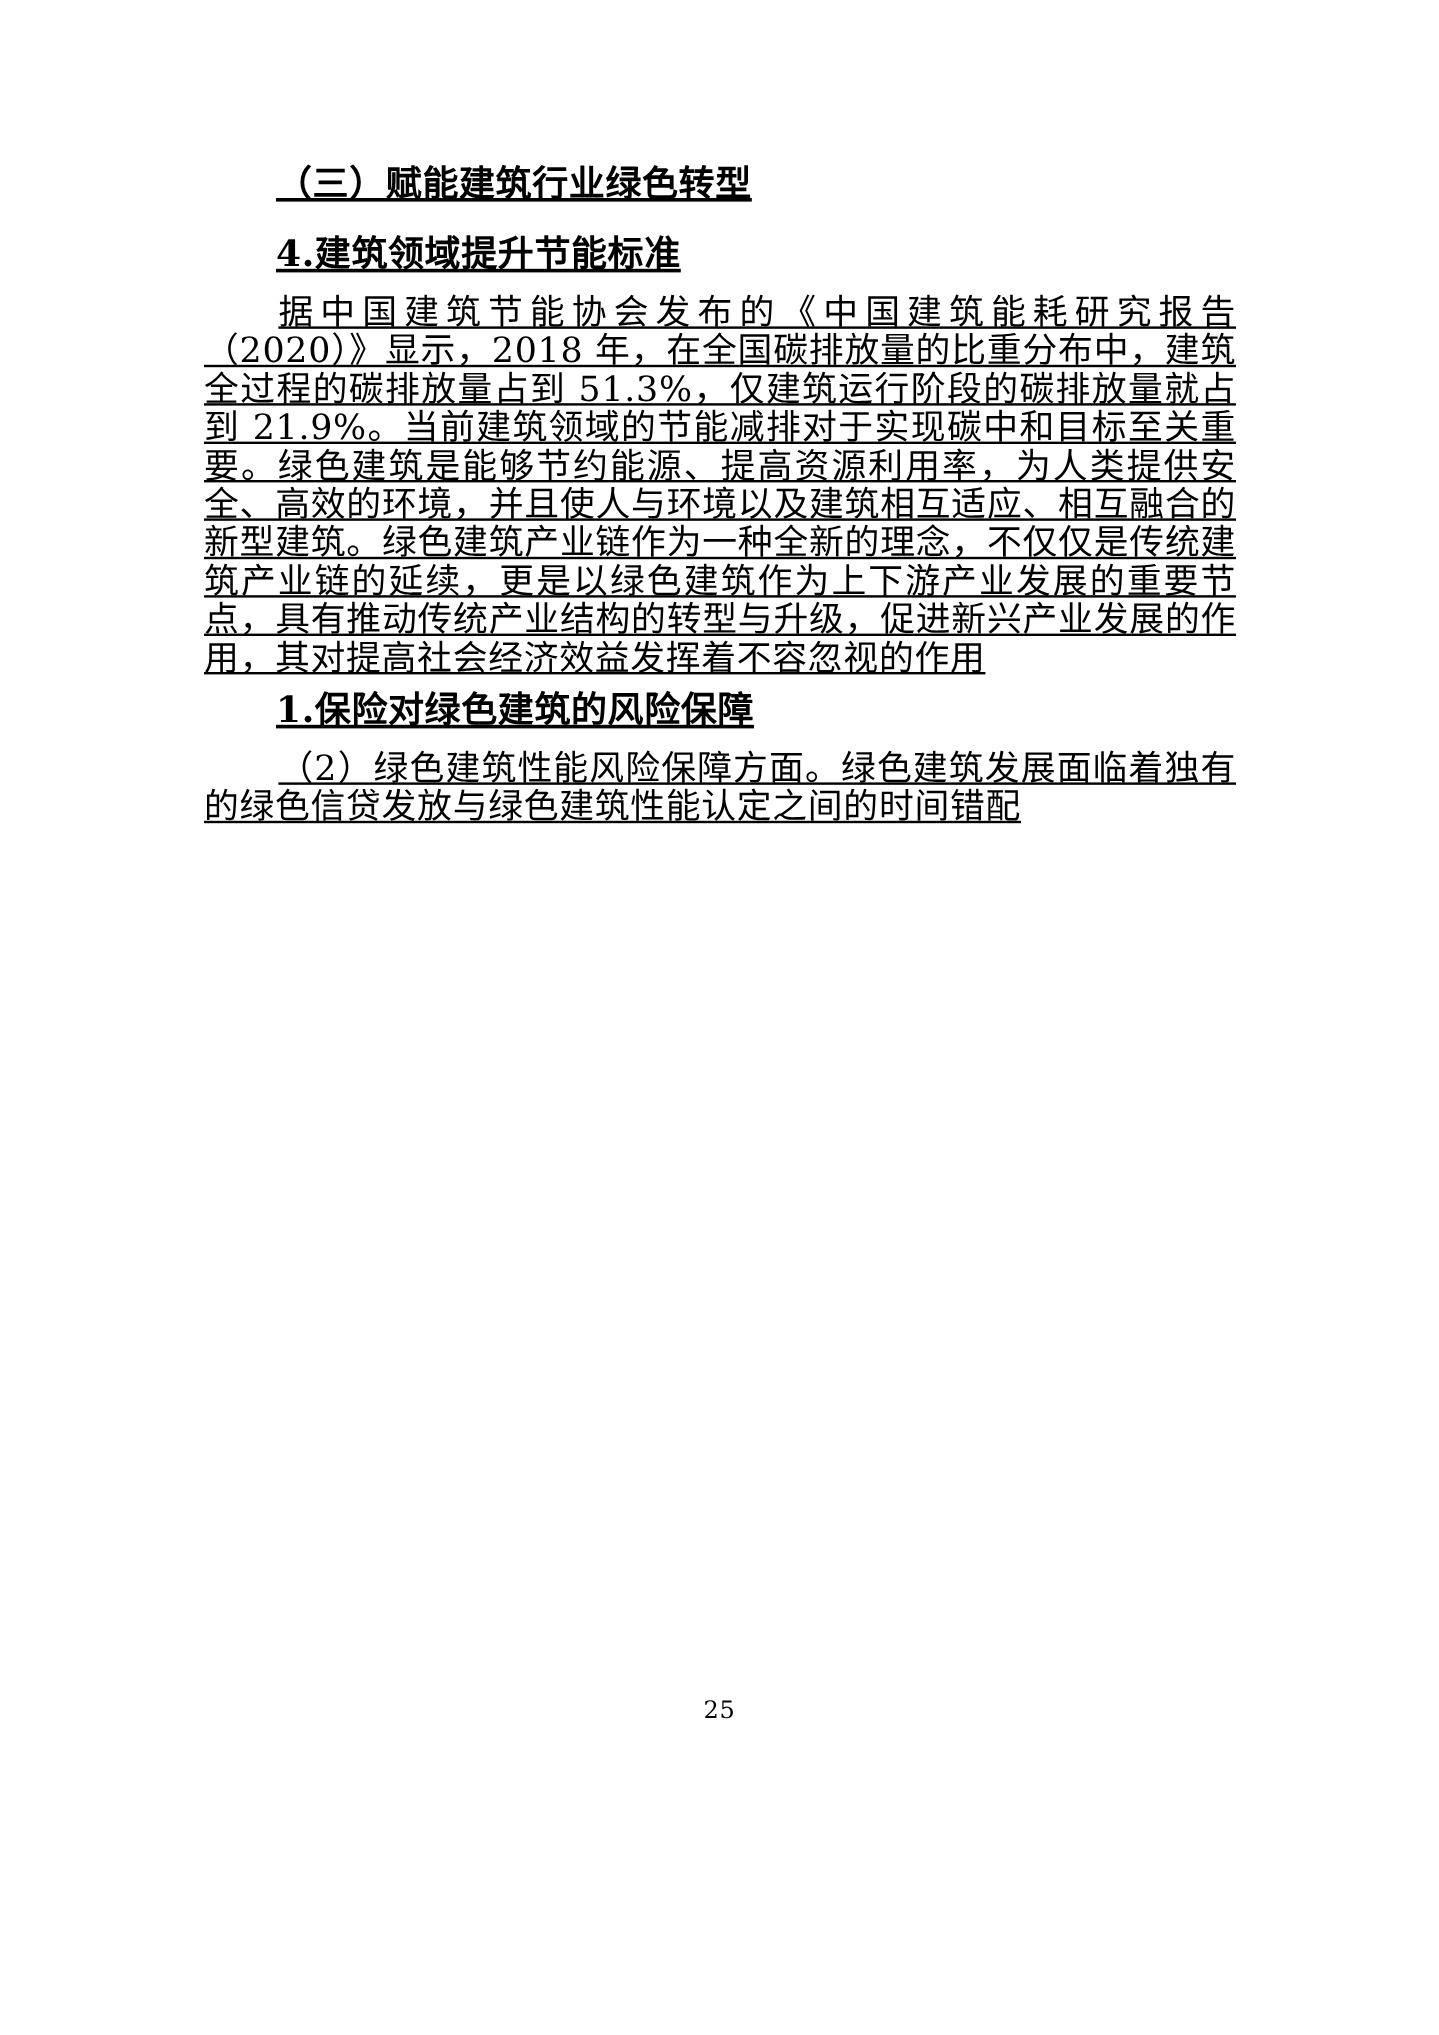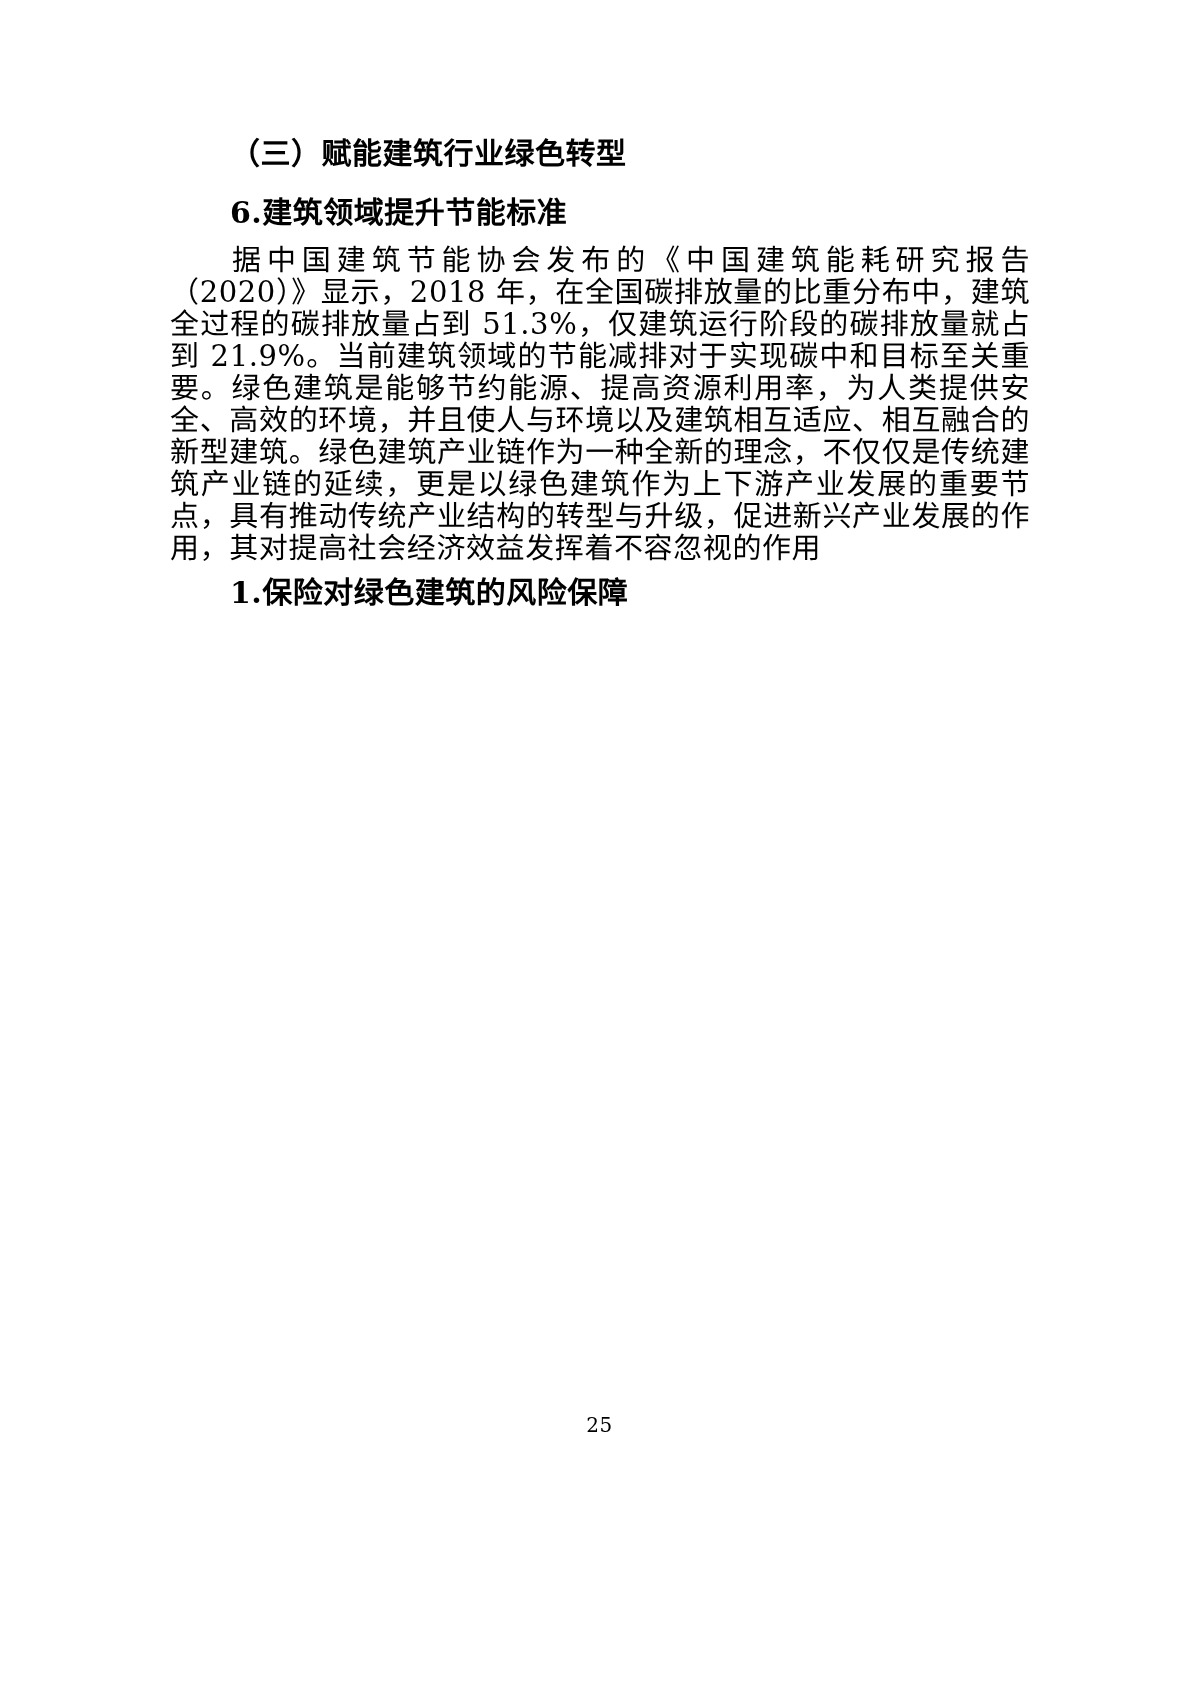--- a/index.html
+++ b/index.html
@@ -19,20 +19,21 @@
   .page {
     position: relative;
     width: 1199px;
     height: 1696px;
     box-sizing: border-box;
     padding: 126px 170px 0 170px;
   }
   .doc-body {
     width: 860px;
     margin: 0 auto;
+    text-decoration: underline;
   }
   .heading-1 {
     font-family: "DejaVu Serif", "Liberation Serif", serif;
     font-weight: bold;
     font-size: 30px;
     line-height: 56px;
     letter-spacing: 0.5px;
     margin: 0 0 2px 0;
     text-indent: 60px;
   }
@@ -68,24 +69,25 @@
   }
 </style>
 </head>
 <body>
 
 <div class="page">
   <div class="doc-body">
 
     <h2 class="heading-1">（三）赋能建筑行业绿色转型</h2>
 
-    <h3 class="heading-2">6.建筑领域提升节能标准</h3>
+    <h3 class="heading-2">4.建筑领域提升节能标准</h3>
 
     <p class="para">据中国建筑节能协会发布的《中国建筑能耗研究报告（2020）》显示，2018 年，在全国碳排放量的比重分布中，建筑全过程的碳排放量占到 51.3%，仅建筑运行阶段的碳排放量就占到 21.9%。当前建筑领域的节能减排对于实现碳中和目标至关重要。绿色建筑是能够节约能源、提高资源利用率，为人类提供安全、高效的环境，并且使人与环境以及建筑相互适应、相互融合的新型建筑。绿色建筑产业链作为一种全新的理念，不仅仅是传统建筑产业链的延续，更是以绿色建筑作为上下游产业发展的重要节点，具有推动传统产业结构的转型与升级，促进新兴产业发展的作用，其对提高社会经济效益发挥着不容忽视的作用</p>
 
     <h3 class="heading-2">1.保险对绿色建筑的风险保障</h3>
 
 
+    <p class="para">（2）绿色建筑性能风险保障方面。绿色建筑发展面临着独有的绿色信贷发放与绿色建筑性能认定之间的时间错配</p>
 
   </div>
 
   <div class="page-number">25</div>
 </div>
 
 </body></html>

